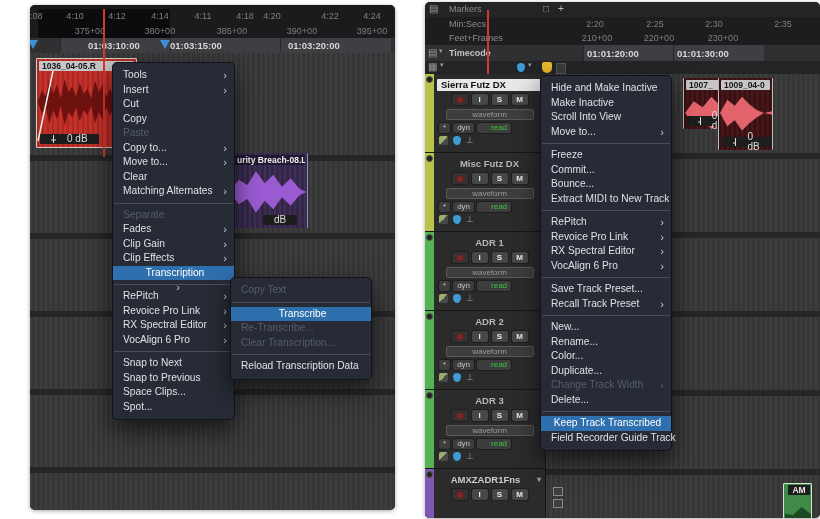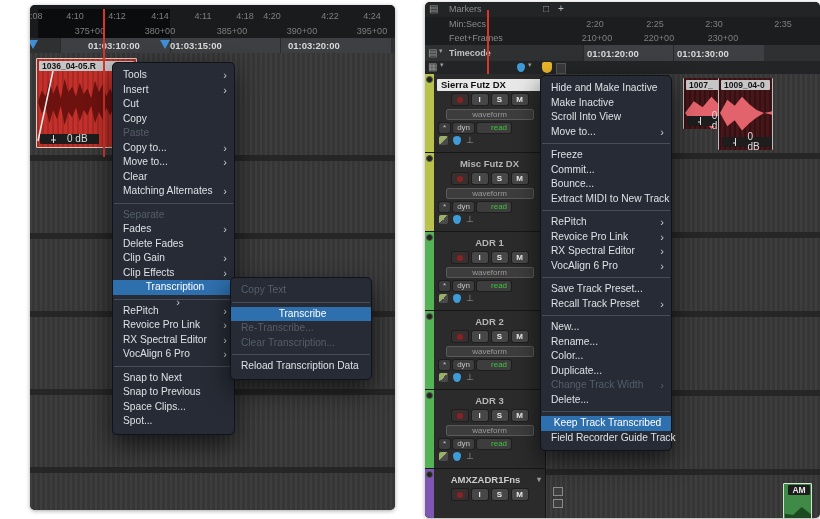--- a/index.html
+++ b/index.html
@@ -137,20 +137,30 @@
       <div class="clipname">1036_04-05.R</div>
       <div class="gchip">
         <svg width="5" height="8">
             <line x1="2.5" y1="0" x2="2.5" y2="8" stroke="#dddddd"></line>
             <line x1="0" y1="5" x2="5" y2="5" stroke="#dddddd"></line>
           </svg>
         <span>0 dB</span>
       </div>
     </div>
 
+    <div class="clip purpleclip" style="left:198px;top:148px;width:78px;height:75px;">
+      <div class="stripes"></div>
+      <svg class="wf" style="top:13px;height:52px;" viewBox="0 0 100 30" preserveAspectRatio="none">
+        <polygon fill="#9a5ad1" points="0,15 5,8 10,11 15,3 20,10 25,5 30,12 35,7 40,13 44,15 48,14 52,6 56,11 60,4 64,10 68,6 72,12 78,9 84,13 92,15 84,17 78,21 72,18 68,24 64,20 60,26 56,19 52,24 48,16 44,15 40,17 35,23 30,18 25,25 20,20 15,27 10,19 5,22"></polygon>
+      </svg>
+      <div class="clipname dark" style="padding-left:6px">urity Breach-08.L</div>
+      <div class="gchip" style="left:34px">
+        <span>dB</span>
+      </div>
+    </div>
 
     <div class="playhead" style="left:73px;top:4px;height:148px;"></div>
 
     <div class="menu" style="left:82px;top:57px;width:121px;">
 
     <div class="mi">
           <span class="milabel">Tools</span>
           <span class="arr">›</span>
         </div>
         <div class="mi">
@@ -186,24 +196,20 @@
           <span class="arr">›</span>
         </div>
         <div class="msep"></div>
         <div class="mi disabled">
           <span class="milabel">Separate</span>
           <span class="arr"></span>
         </div>
         <div class="mi">
           <span class="milabel">Fades</span>
           <span class="arr">›</span>
-        </div>
-        <div class="mi">
-          <span class="milabel">Delete Fades</span>
-          <span class="arr"></span>
         </div>
         <div class="mi">
           <span class="milabel">Clip Gain</span>
           <span class="arr">›</span>
         </div>
         <div class="mi">
           <span class="milabel">Clip Effects</span>
           <span class="arr">›</span>
         </div>
         <div class="mi selected">

